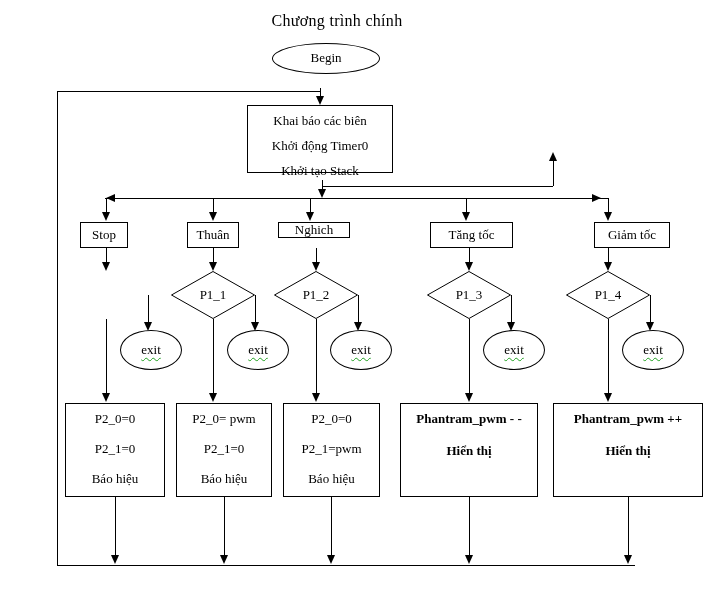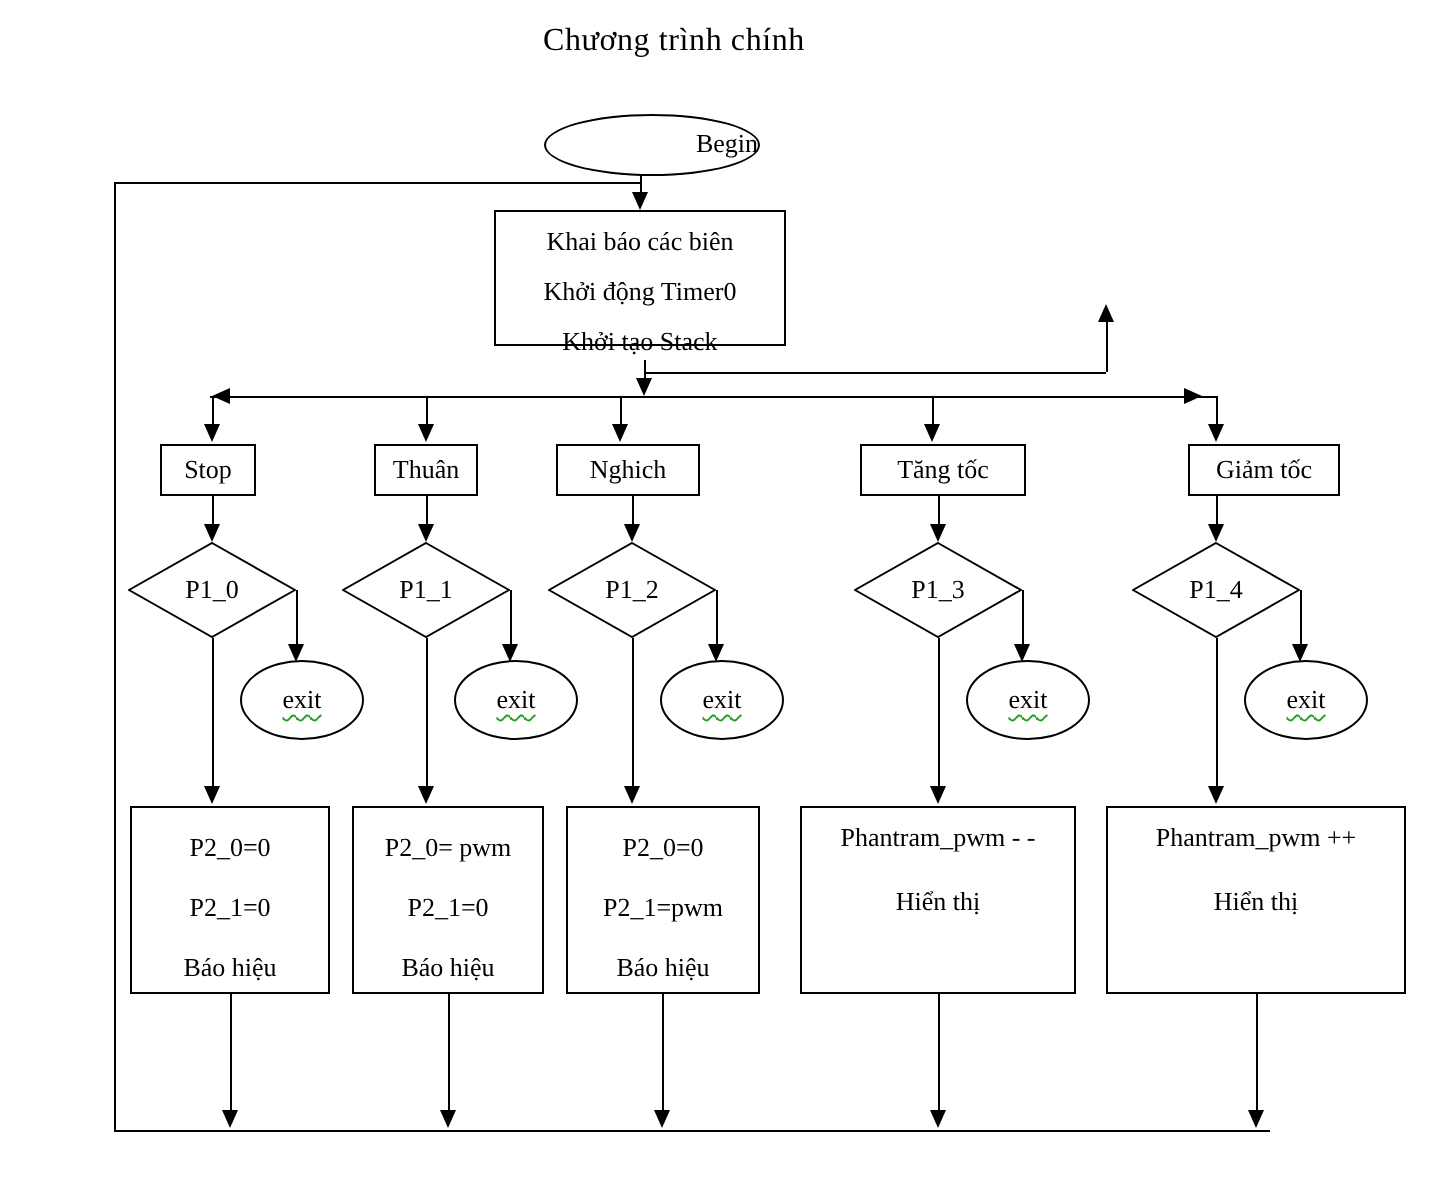--- a/index.html
+++ b/index.html
@@ -15,22 +15,22 @@
     position:absolute;border:1px solid #000;background:#fff;box-sizing:border-box;
     display:flex;align-items:center;justify-content:center;font-size:13px;text-align:center;
   }
   .ellipse{
     position:absolute;border:1px solid #000;border-radius:50%;background:#fff;box-sizing:border-box;
     display:flex;flex-direction:column;align-items:center;justify-content:center;
     font-size:13px;text-align:center;line-height:1.3;
   }
   .multi{flex-direction:column;justify-content:flex-start;align-items:center;}
   .init-box{padding-top:7px;gap:9px;}
-  .action{padding-top:7px;gap:14px;justify-content:center;}
-  .action-2{padding-top:7px;gap:16px;}
+  .action{padding-top:7px;gap:14px;}
+  .action-2{padding-top:7px;gap:16px;font-weight:bold;}
   .vline{position:absolute;width:1px;background:#000;}
   .hline{position:absolute;height:1px;background:#000;}
   .arr-d{position:absolute;width:0;height:0;border-left:4px solid transparent;border-right:4px solid transparent;border-top:9px solid #000;}
   .arr-u{position:absolute;width:0;height:0;border-left:4px solid transparent;border-right:4px solid transparent;border-bottom:9px solid #000;}
   .arr-l{position:absolute;width:0;height:0;border-top:4px solid transparent;border-bottom:4px solid transparent;border-right:9px solid #000;}
   .arr-r{position:absolute;width:0;height:0;border-top:4px solid transparent;border-bottom:4px solid transparent;border-left:9px solid #000;}
   .diamond{position:absolute;width:84px;height:48px;}
   .diamond svg{position:absolute;left:0;top:0;}
   .diamond .dlabel{
     position:absolute;left:0;top:0;width:84px;height:48px;display:flex;
@@ -38,21 +38,21 @@
   }
   .exit-label{text-decoration:underline wavy #1fa11f 1px;text-underline-offset:3px;}
 </style>
 </head>
 <body>
 
 <div class="canvas">
 
   <div class="title">Chương trình chính</div>
 
-  <div class="ellipse" style="left:272px;top:57px;width:108px;height:31px;align-items:flex-end;">
+  <div class="ellipse" style="left:272px;top:43px;width:108px;height:31px;">
     <span>Begin</span>
   </div>
 
   <div class="rect multi init-box" style="left:247px;top:105px;width:146px;height:68px;">
     <span>Khai báo các biên</span>
     <span>Khởi động Timer0</span>
     <span>Khởi tạo Stack</span>
   </div>
 
 
@@ -75,26 +75,20 @@
 
   <div class="hline" style="left:57px;top:565px;width:578px;"></div>
 
   <div class="vline" style="left:106px;top:198px;height:14px;"></div>
   <div class="arr-d" style="left:102px;top:212px;"></div>
   <div class="rect" style="left:80px;top:222px;width:48px;height:26px;">
     <span>Stop</span>
   </div>
   <div class="vline" style="left:106px;top:248px;height:14px;"></div>
   <div class="arr-d" style="left:102px;top:262px;"></div>
-  <div class="diamond" style="left:64px;top:271px;">
-    <svg width="84" height="48" viewBox="0 0 84 48">
-        <polygon points="42,0.5 83.5,24 42,47.5 0.5,24" fill="#ffffff" stroke="#000000" stroke-width="1"></polygon>
-      </svg>
-    <span class="dlabel">P1_0</span>
-  </div>
   <div class="vline" style="left:148px;top:295px;height:27px;"></div>
   <div class="arr-d" style="left:144px;top:322px;"></div>
   <div class="ellipse" style="left:120px;top:330px;width:62px;height:40px;">
     <span class="exit-label">exit</span>
   </div>
   <div class="vline" style="left:106px;top:319px;height:74px;"></div>
   <div class="arr-d" style="left:102px;top:393px;"></div>
   <div class="rect multi action" style="left:65px;top:403px;width:100px;height:94px;">
     <span>P2_0=0</span>
     <span>P2_1=0</span>
@@ -126,21 +120,21 @@
   <div class="rect multi action" style="left:176px;top:403px;width:96px;height:94px;">
     <span>P2_0= pwm</span>
     <span>P2_1=0</span>
     <span>Báo hiệu</span>
   </div>
   <div class="vline" style="left:224px;top:497px;height:58px;"></div>
   <div class="arr-d" style="left:220px;top:555px;"></div>
 
   <div class="vline" style="left:310px;top:198px;height:14px;"></div>
   <div class="arr-d" style="left:306px;top:212px;"></div>
-  <div class="rect" style="left:278px;top:222px;width:72px;height:26px;">
+  <div class="rect" style="left:278px;top:222px;width:72px;height:16px;">
     <span>Nghich</span>
   </div>
   <div class="vline" style="left:316px;top:248px;height:14px;"></div>
   <div class="arr-d" style="left:312px;top:262px;"></div>
   <div class="diamond" style="left:274px;top:271px;">
     <svg width="84" height="48" viewBox="0 0 84 48">
         <polygon points="42,0.5 83.5,24 42,47.5 0.5,24" fill="#ffffff" stroke="#000000" stroke-width="1"></polygon>
       </svg>
     <span class="dlabel">P1_2</span>
   </div>

